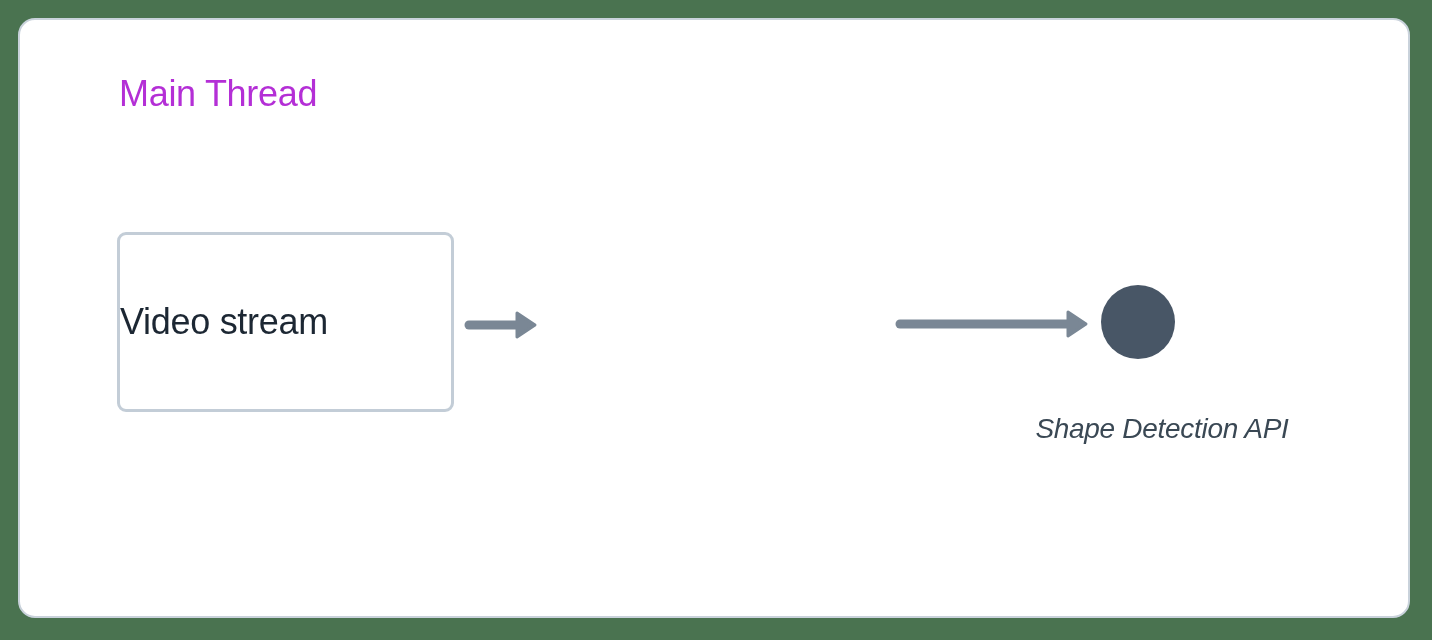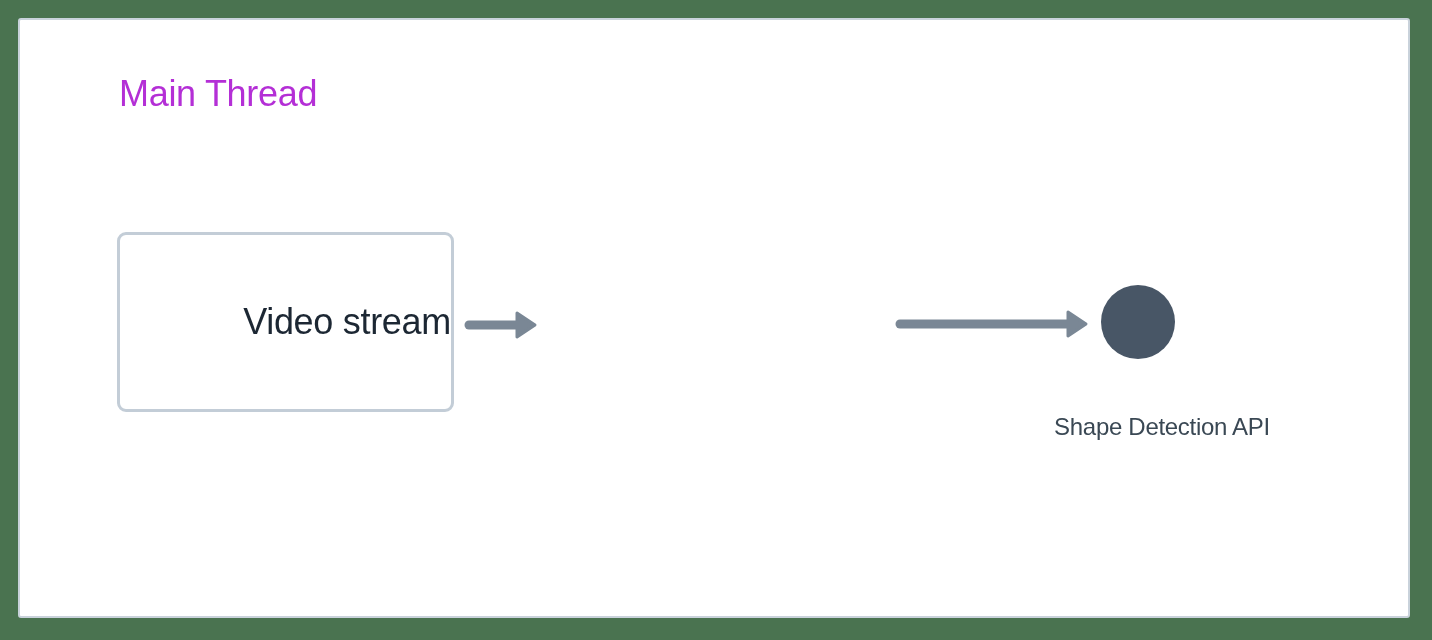--- a/index.html
+++ b/index.html
@@ -15,42 +15,42 @@
     position: relative;
   }
   .card {
     position: absolute;
     left: 18px;
     top: 18px;
     width: 1392px;
     height: 600px;
     background: var(--card, #ffffff);
     border: 2px solid var(--card-border, #c9d2db);
-    border-radius: 3px;
+    border-radius: 17px;
     box-sizing: border-box;
   }
   .lane-label {
     position: absolute;
     left: 99px;
     top: 55px;
     font-size: 36px;
     line-height: 38px;
     letter-spacing: -0.3px;
     color: var(--lane-label-color, #b42fd6);
     white-space: nowrap;
   }
   .node {
     position: absolute;
     border: 3px solid var(--node-border, #c3cdd7);
     border-radius: 9px;
     box-sizing: border-box;
     background: var(--card, #ffffff);
     display: flex;
     align-items: center;
-    justify-content: flex-end;
+    justify-content: flex-start;
   }
   .node-label {
     font-size: 36px;
     letter-spacing: -0.3px;
     color: var(--node-text, #1c2733);
     white-space: nowrap;
   }
   .node-1 { left: 97px;  top: 212px; width: 337px; height: 180px; }
   .node-2 { left: 529px; top: 212px; width: 338px; height: 180px; }
   .arrow { position: absolute; }
@@ -66,24 +66,25 @@
     width: 74px;
     height: 74px;
     border-radius: 50%;
     background: var(--endpoint-circle, #485666);
   }
   .endpoint-label {
     position: absolute;
     left: 1142px;
     top: 393px;
     transform: translateX(-50%);
-    font-size: 24px;
+    font-size: 28px;
     letter-spacing: -0.3px;
     color: var(--endpoint-text, #3a4854);
     white-space: nowrap;
+    font-style: italic;
   }
 </style>
 </head>
 <body>
 
 <div class="card">
 
   <div class="lane-label">Main Thread</div>
 
   <div class="node node-1">

